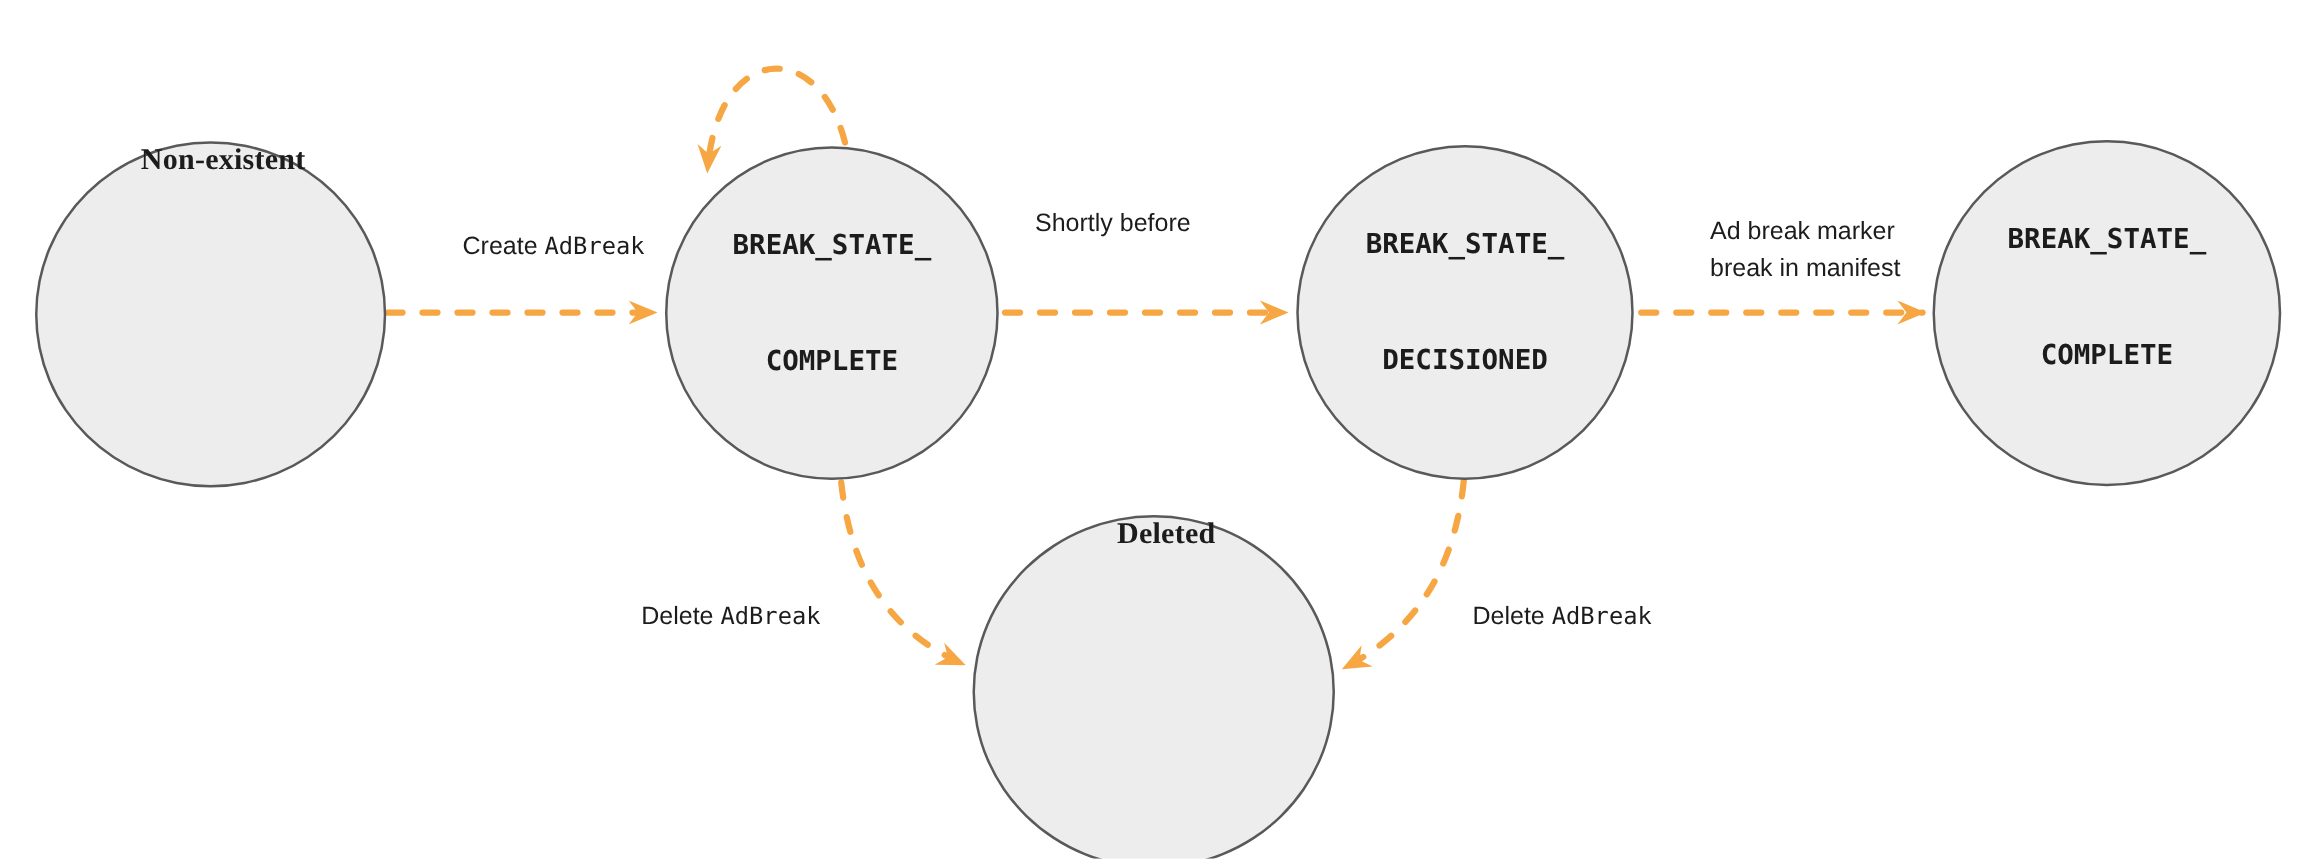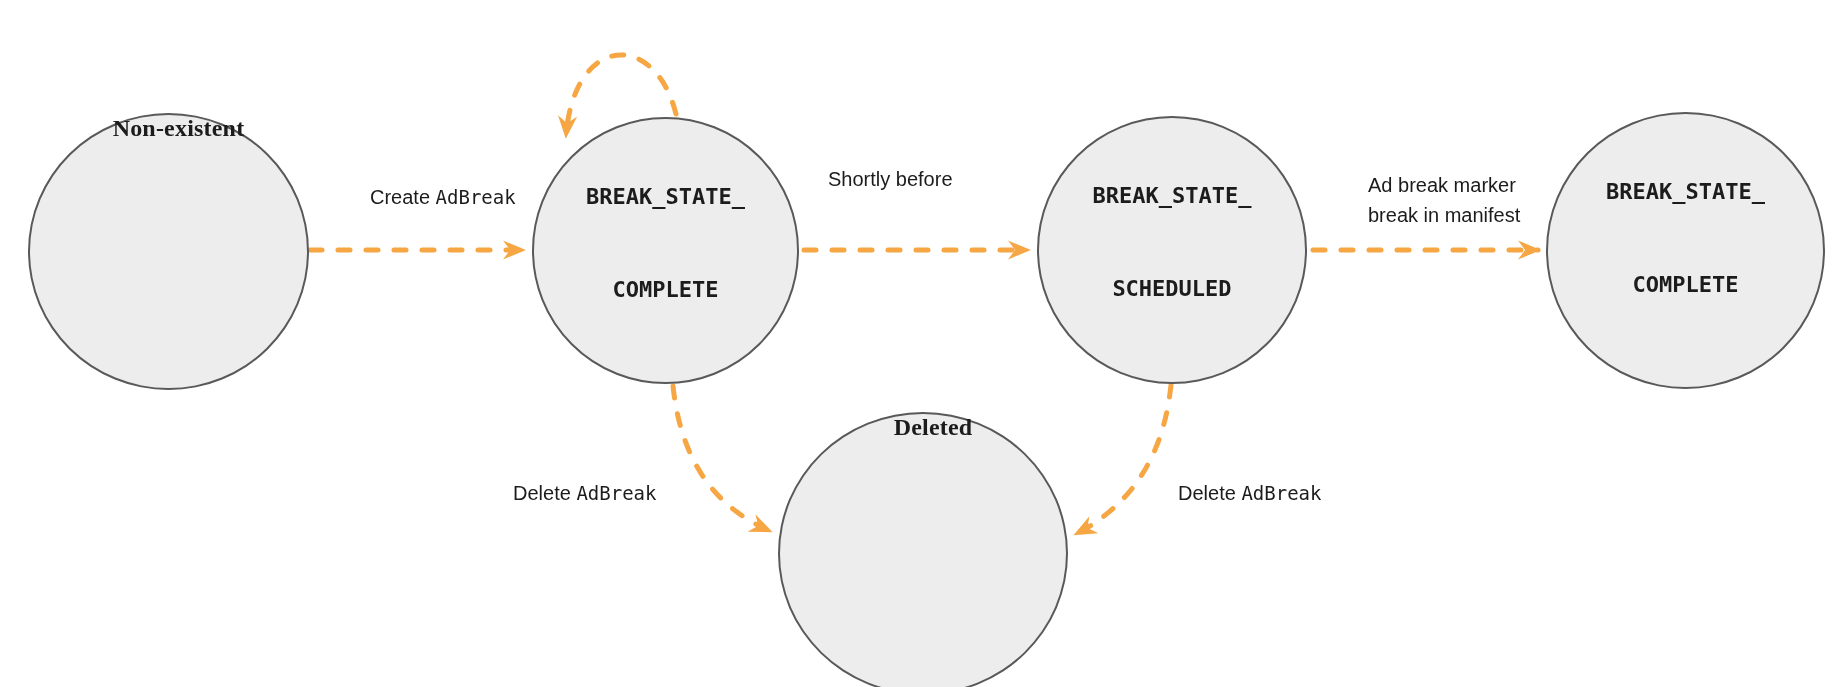--- a/index.html
+++ b/index.html
@@ -94,21 +94,21 @@
   <div class="state" style="left:532px;top:117px;width:267px;height:267px;">
     <div class="state-name-code">
       <div>BREAK_STATE_</div>
       <div>COMPLETE</div>
     </div>
   </div>
 
   <div class="state" style="left:1037px;top:116px;width:270px;height:268px;">
     <div class="state-name-code">
       <div>BREAK_STATE_</div>
-      <div>SCHEDULED</div>
+      <div>DECISIONED</div>
     </div>
   </div>
 
   <div class="state" style="left:1546px;top:112px;width:279px;height:277px;">
     <div class="state-name-code">
       <div>BREAK_STATE_</div>
       <div>COMPLETE</div>
     </div>
   </div>
 

